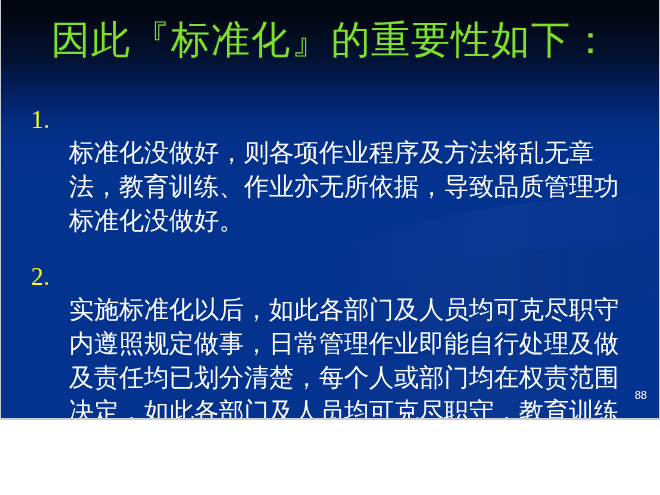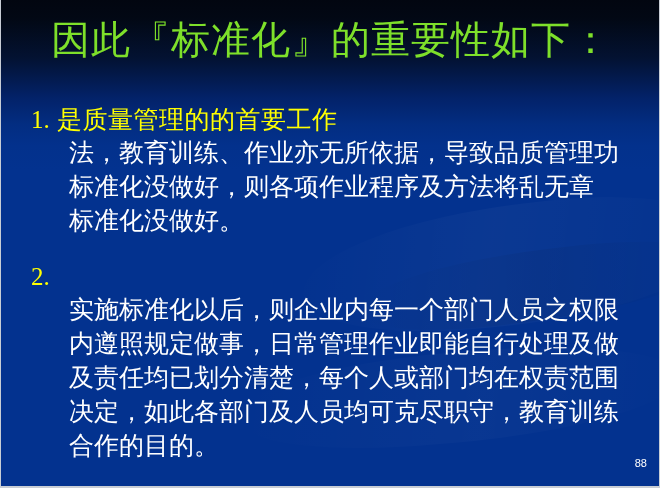--- a/index.html
+++ b/index.html
@@ -11,21 +11,21 @@
   body {
     width: 660px;
     height: 495px;
     overflow: hidden;
     font-family: "Liberation Serif", "DejaVu Serif", serif;
   }
 
   #slide {
     position: relative;
     width: 660px;
-    height: 488px;
+    height: 420px;
     box-sizing: border-box;
     overflow: hidden;
     background:
       linear-gradient(to bottom,
         #020610 0px,
         #020814 18px,
         #031232 58px,
         #032269 98px,
         #032d81 124px,
         #03318c 146px,
@@ -153,35 +153,34 @@
   <div class="swoosh swoosh-b"></div>
   <div class="swoosh swoosh-c"></div>
 
   <div id="title">因此『标准化』的重要性如下：</div>
 
   <div id="body-list">
 
     <div class="item" id="item-1">
       <div class="item-head">
         <span class="item-marker">1.</span>
-        <span class="item-title">是质量管理的的首要工作</span>
       </div>
       <div class="item-body">
+        <span class="ln">标准化没做好，则各项作业程序及方法将乱无章</span>
         <span class="ln">法，教育训练、作业亦无所依据，导致品质管理功</span>
-        <span class="ln">标准化没做好，则各项作业程序及方法将乱无章</span>
         <span class="ln">标准化没做好。</span>
       </div>
     </div>
 
     <div class="item" id="item-2">
       <div class="item-head">
         <span class="item-marker">2.</span>
       </div>
       <div class="item-body">
-        <span class="ln">实施标准化以后，则企业内每一个部门人员之权限</span>
+        <span class="ln">实施标准化以后，如此各部门及人员均可克尽职守</span>
         <span class="ln">内遵照规定做事，日常管理作业即能自行处理及做</span>
         <span class="ln">及责任均已划分清楚，每个人或部门均在权责范围</span>
         <span class="ln">决定，如此各部门及人员均可克尽职守，教育训练</span>
         <span class="ln">合作的目的。</span>
       </div>
     </div>
 
   </div>
 
   <div id="page-number">88</div>

